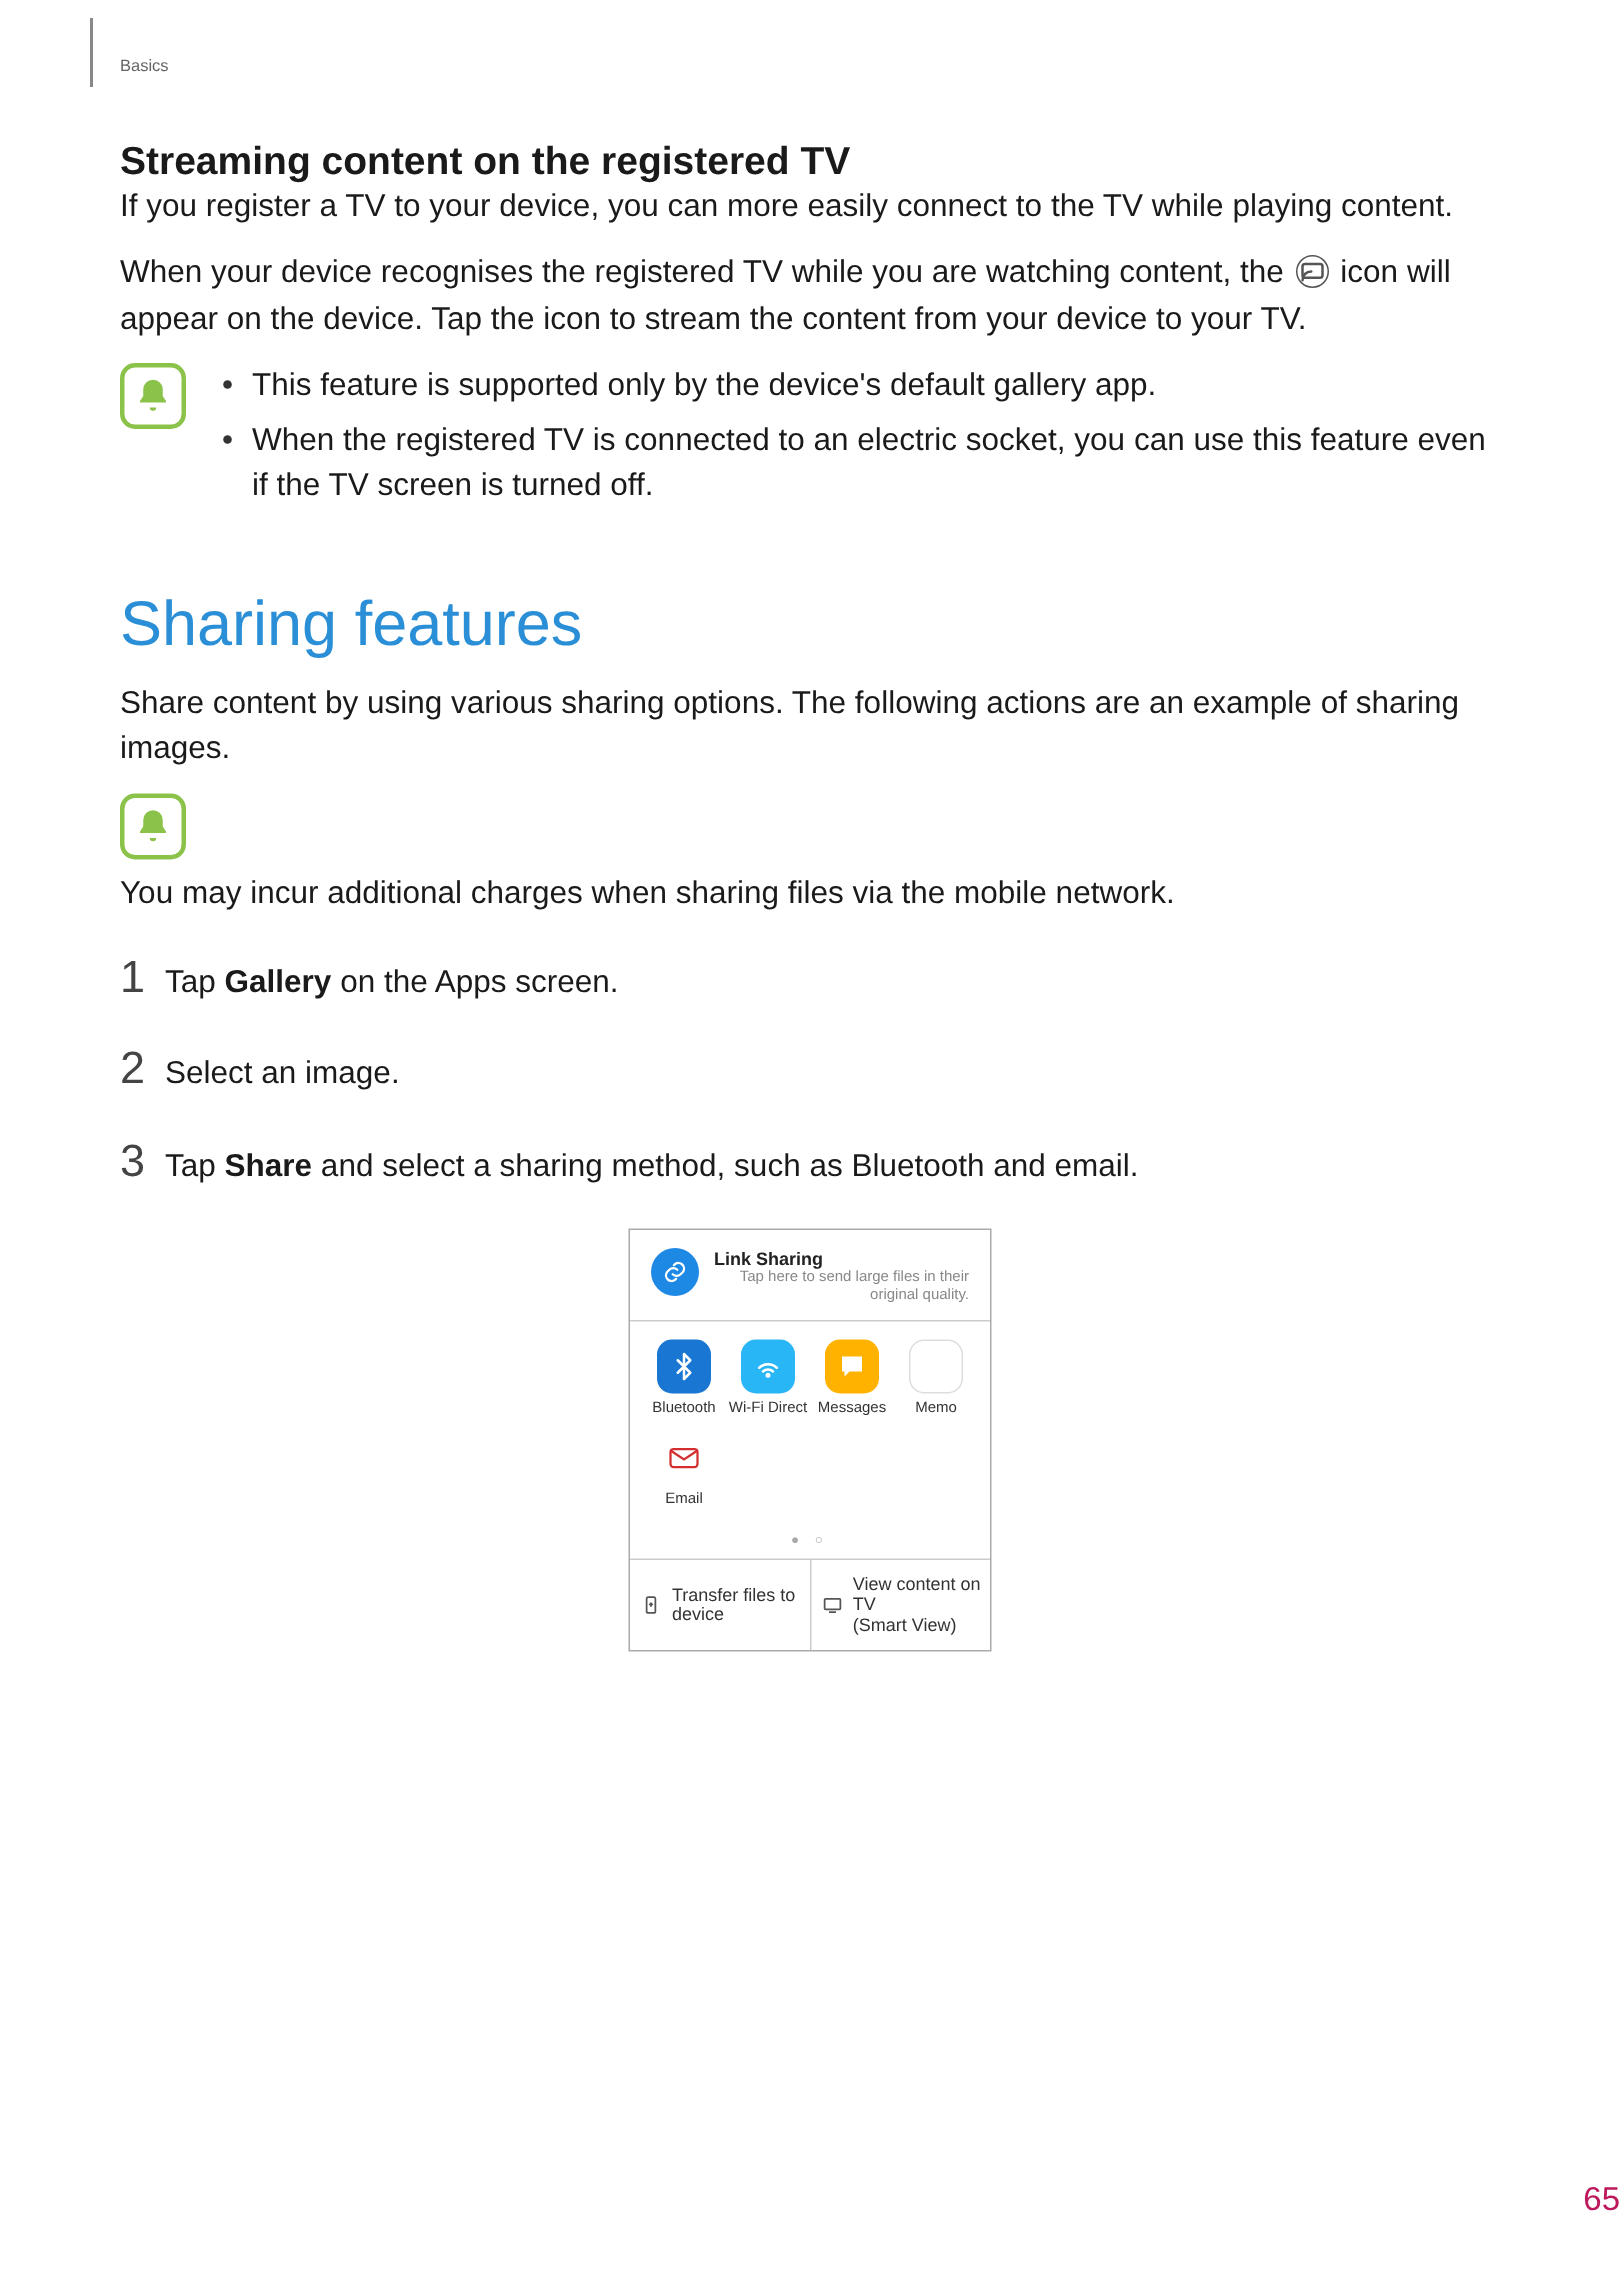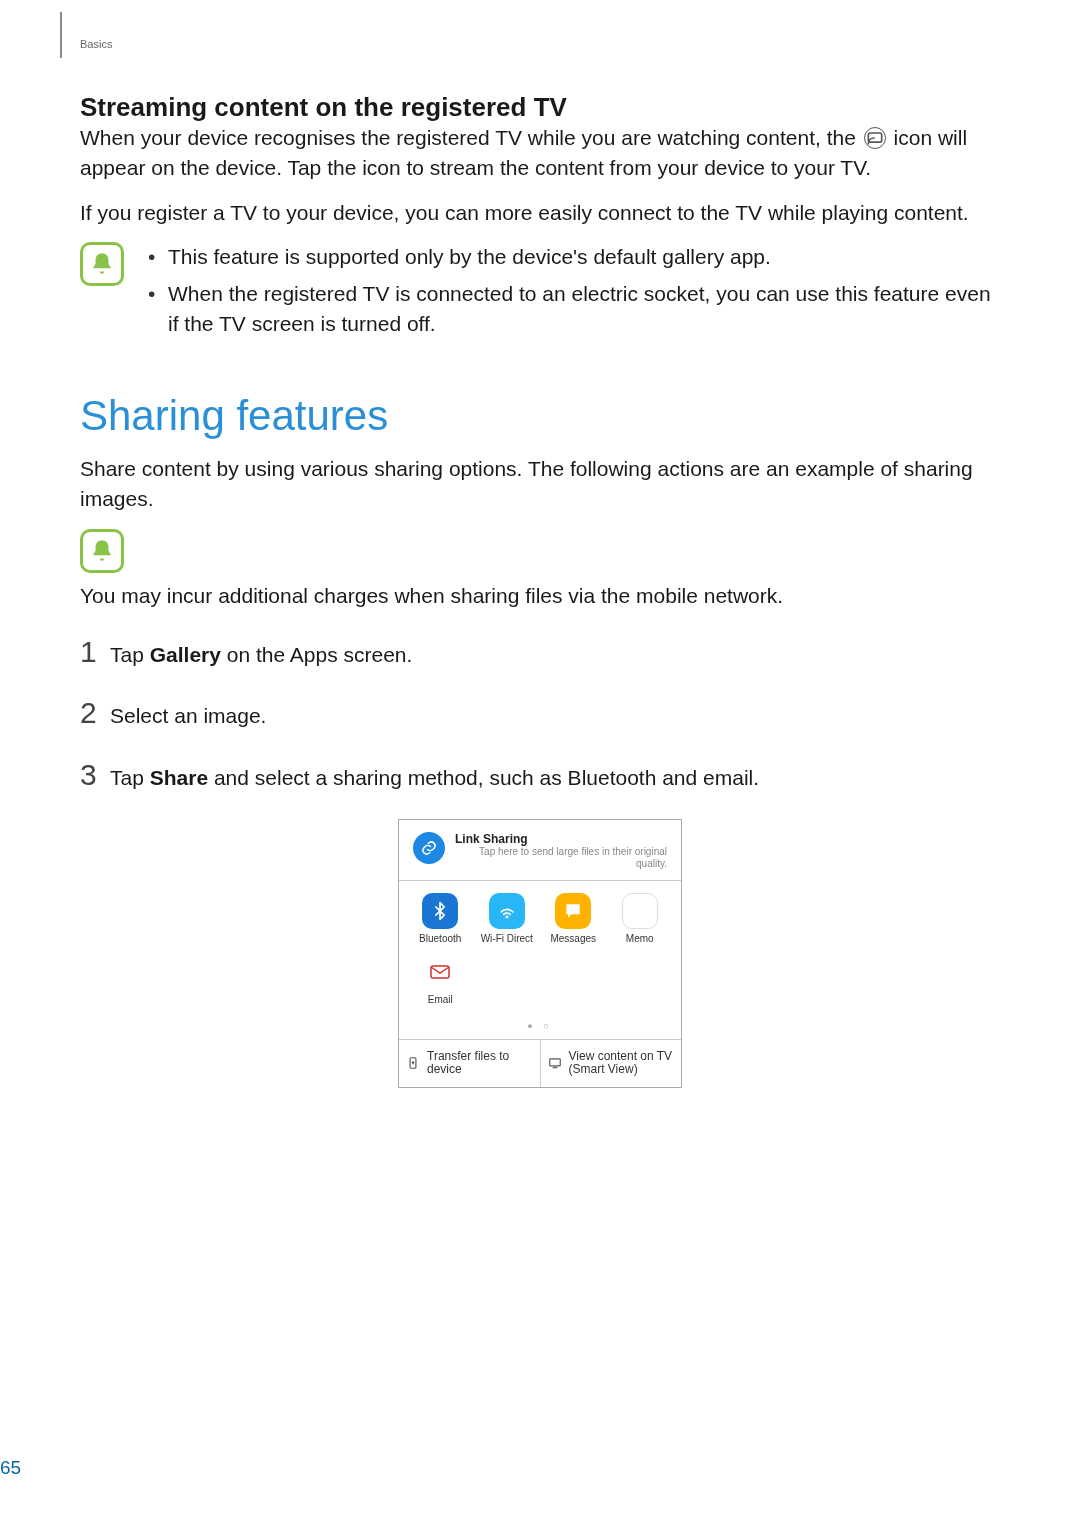--- a/index.html
+++ b/index.html
@@ -115,21 +115,21 @@
     color: #444;
   }
   .step-text {
     font-size: 21px;
     line-height: 1.45;
   }
   .step-text b { font-weight: bold; }
 
   
   .share-panel {
-    width: 284px;
+    width: 242px;
     border: 1px solid #aaa;
     margin: 10px auto 0 auto;
     font-size: 11px;
     color: #333;
     background: #fff;
   }
   .lp-row {
     display: flex;
     padding: 12px 14px 10px 14px;
     border-bottom: 1px solid #ccc;
@@ -197,49 +197,49 @@
     margin-right: 6px;
     display: flex;
     align-items: center;
     justify-content: center;
   }
   .page-number {
     position: absolute;
     left: 0;
     right: 0;
     bottom: 48px;
-    text-align: left;
-    font-size: 19px;
-    color: #0369a1;
+    text-align: right;
+    font-size: 22px;
+    color: #be185d;
   }
 </style>
 </head>
 <body>
 
 <div class="header-divider"></div>
 
 <div class="page">
 
   <div class="header-label">Basics</div>
 
   <div class="subheading">Streaming content on the registered TV</div>
+
+  <p class="para">If you register a TV to your device, you can more easily connect to the TV while playing content.</p>
 
   <p class="para">
     <span>When your device recognises the registered TV while you are watching content, the </span>
     <span class="inline-icon">
       <svg viewBox="0 0 24 24" fill="none" stroke="#555" stroke-width="2">
           <rect x="4" y="6" width="16" height="11" rx="2"></rect>
           <path d="M4 19c0-4 3-7 7-7" stroke-linecap="round"></path>
         </svg>
     </span>
     <span> icon will appear on the device. Tap the icon to stream the content from your device to your TV.</span>
   </p>
 
-  <p class="para">If you register a TV to your device, you can more easily connect to the TV while playing content.</p>
-
   <div class="note-block">
     <div class="bell-icon">
       <svg viewBox="0 0 24 24">
           <path fill="#8bc34a" d="M12 2a6 6 0 0 0-6 6v4l-2 3v1h16v-1l-2-3V8a6 6 0 0 0-6-6zm-2 17a2 2 0 0 0 4 0h-4z"></path>
         </svg>
     </div>
     <ul class="note-list">
       <li>This feature is supported only by the device's default gallery app.</li>
       <li>When the registered TV is connected to an electric socket, you can use this feature even if the TV screen is turned off.</li>
     </ul>

